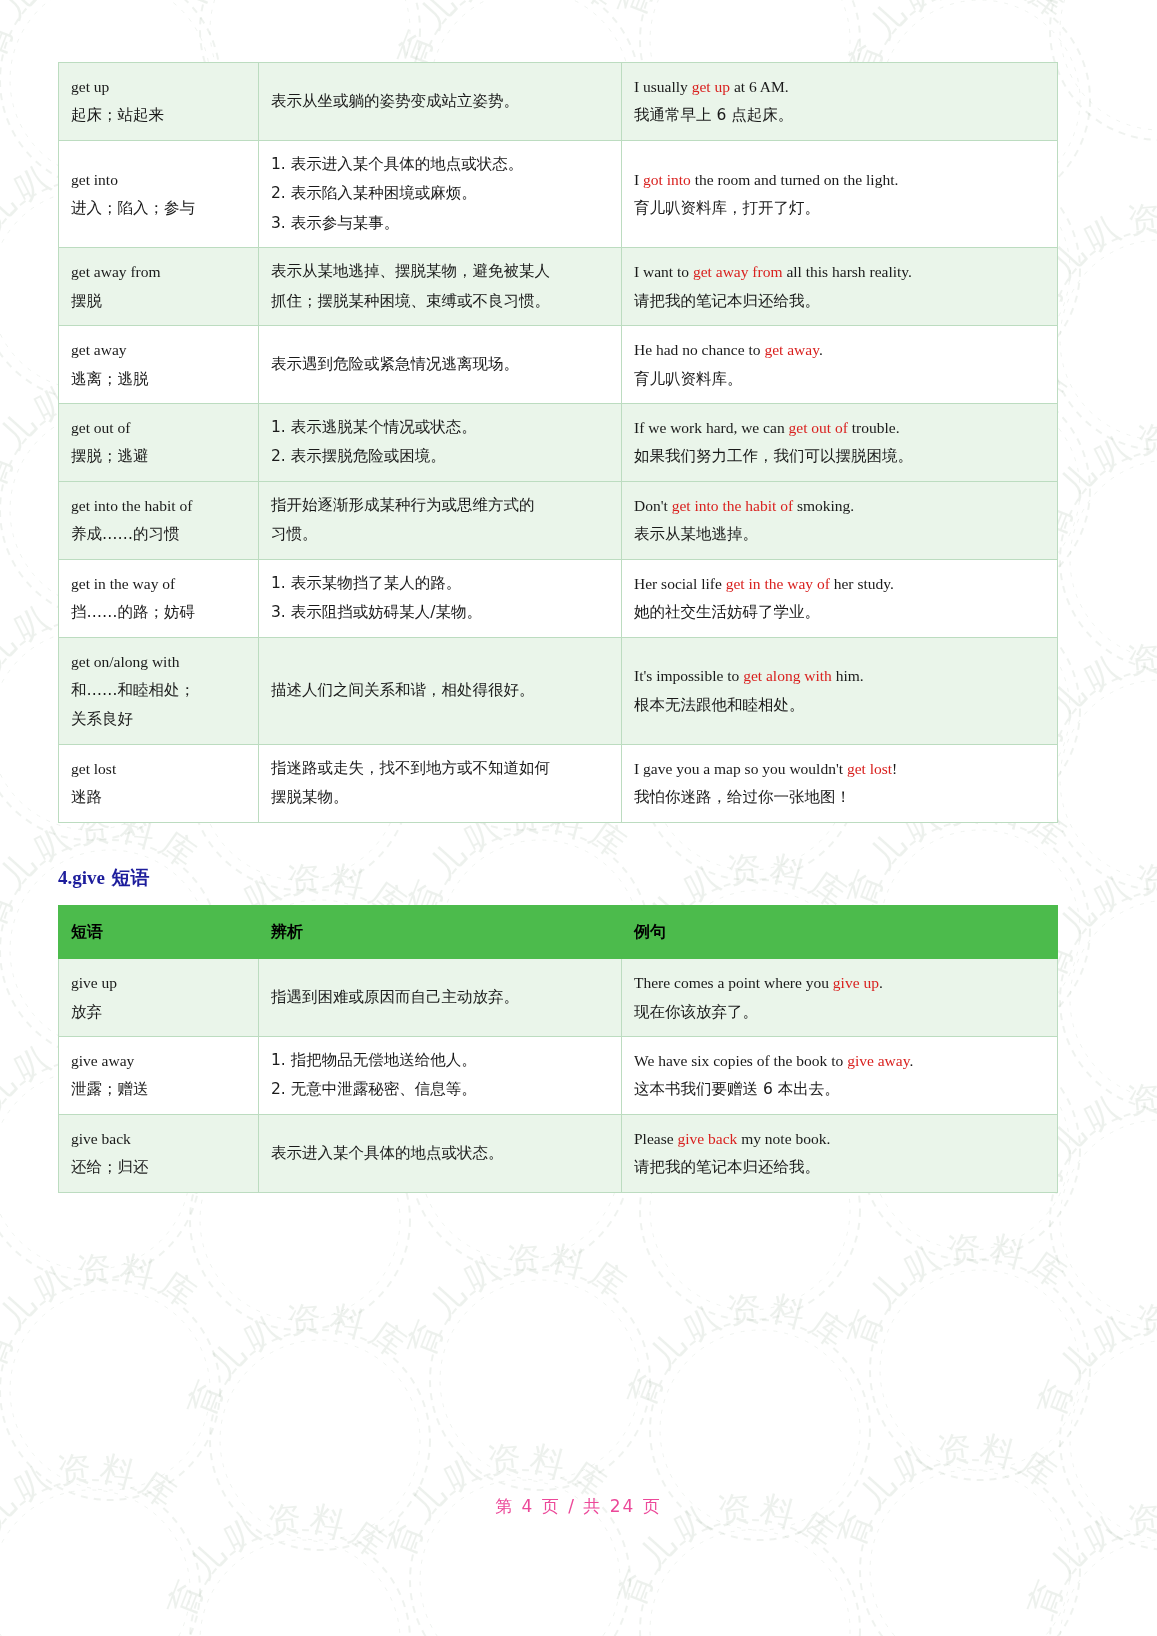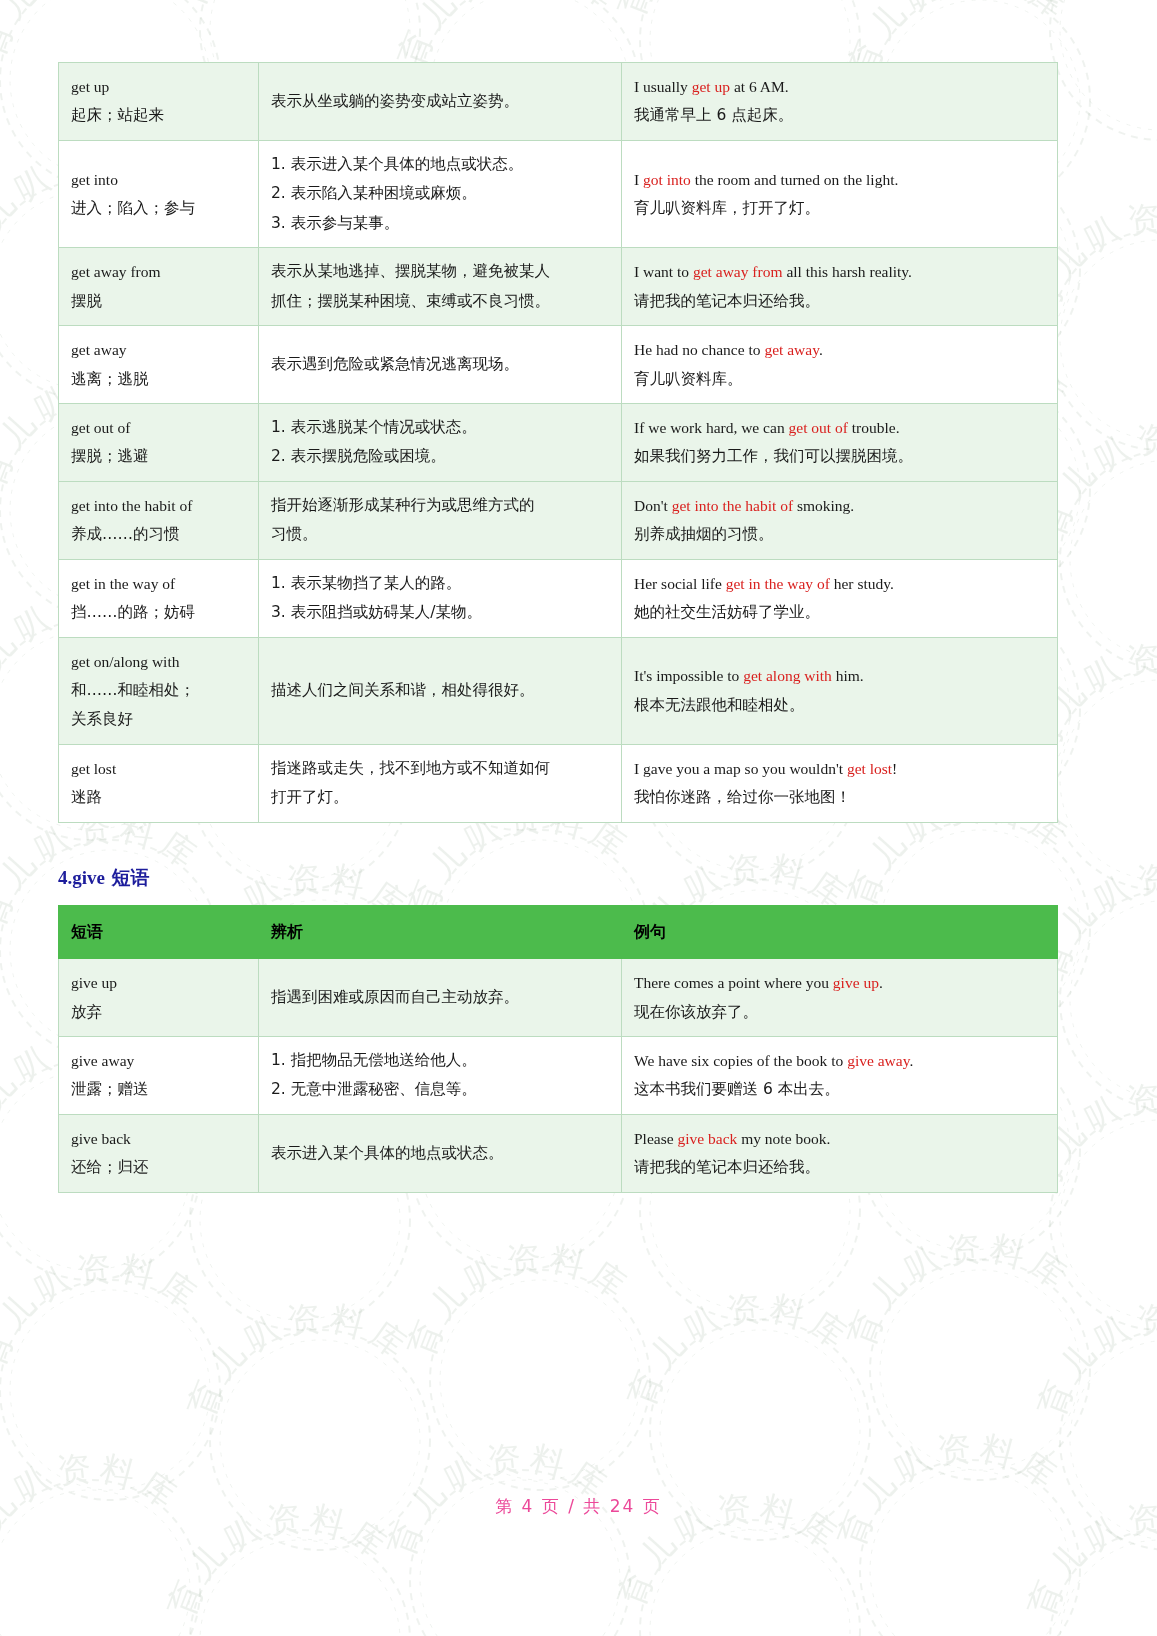--- a/index.html
+++ b/index.html
@@ -674,21 +674,21 @@
           <td class="term">
             <span class="en">get into the habit of</span>
             <span class="cn">养成……的习惯</span>
           </td>
           <td>
             <span class="cn line wrap">指开始逐渐形成某种行为或思维方式的</span>
             <span class="cn line wrap">习惯。</span>
           </td>
           <td>
             <span class="en line wrap"><span>Don't </span><span class="hl">get into the habit of</span><span> smoking.</span></span>
-            <span class="cn line wrap">别养成抽烟的习惯。</span>
+            <span class="cn line wrap">表示从某地逃掉。</span>
           </td>
         </tr>
         <tr class="plain">
           <td class="term">
             <span class="en">get in the way of</span>
             <span class="cn">挡……的路；妨碍</span>
           </td>
           <td>
             <span class="cn line wrap">1.  表示某物挡了某人的路。</span>
             <span class="cn line wrap">3.  表示阻挡或妨碍某人/某物。</span>
@@ -712,21 +712,21 @@
             <span class="cn line wrap">根本无法跟他和睦相处。</span>
           </td>
         </tr>
         <tr class="plain">
           <td class="term">
             <span class="en">get lost</span>
             <span class="cn">迷路</span>
           </td>
           <td>
             <span class="cn line wrap">指迷路或走失，找不到地方或不知道如何</span>
-            <span class="cn line wrap">打开了灯。</span>
+            <span class="cn line wrap">摆脱某物。</span>
           </td>
           <td>
             <span class="en line wrap"><span>I gave you a map so you wouldn't </span><span class="hl">get lost</span><span>!</span></span>
             <span class="cn line wrap">我怕你迷路，给过你一张地图！</span>
           </td>
         </tr>
       </tbody>
   </table>
 
   <div class="sec-wrap">

